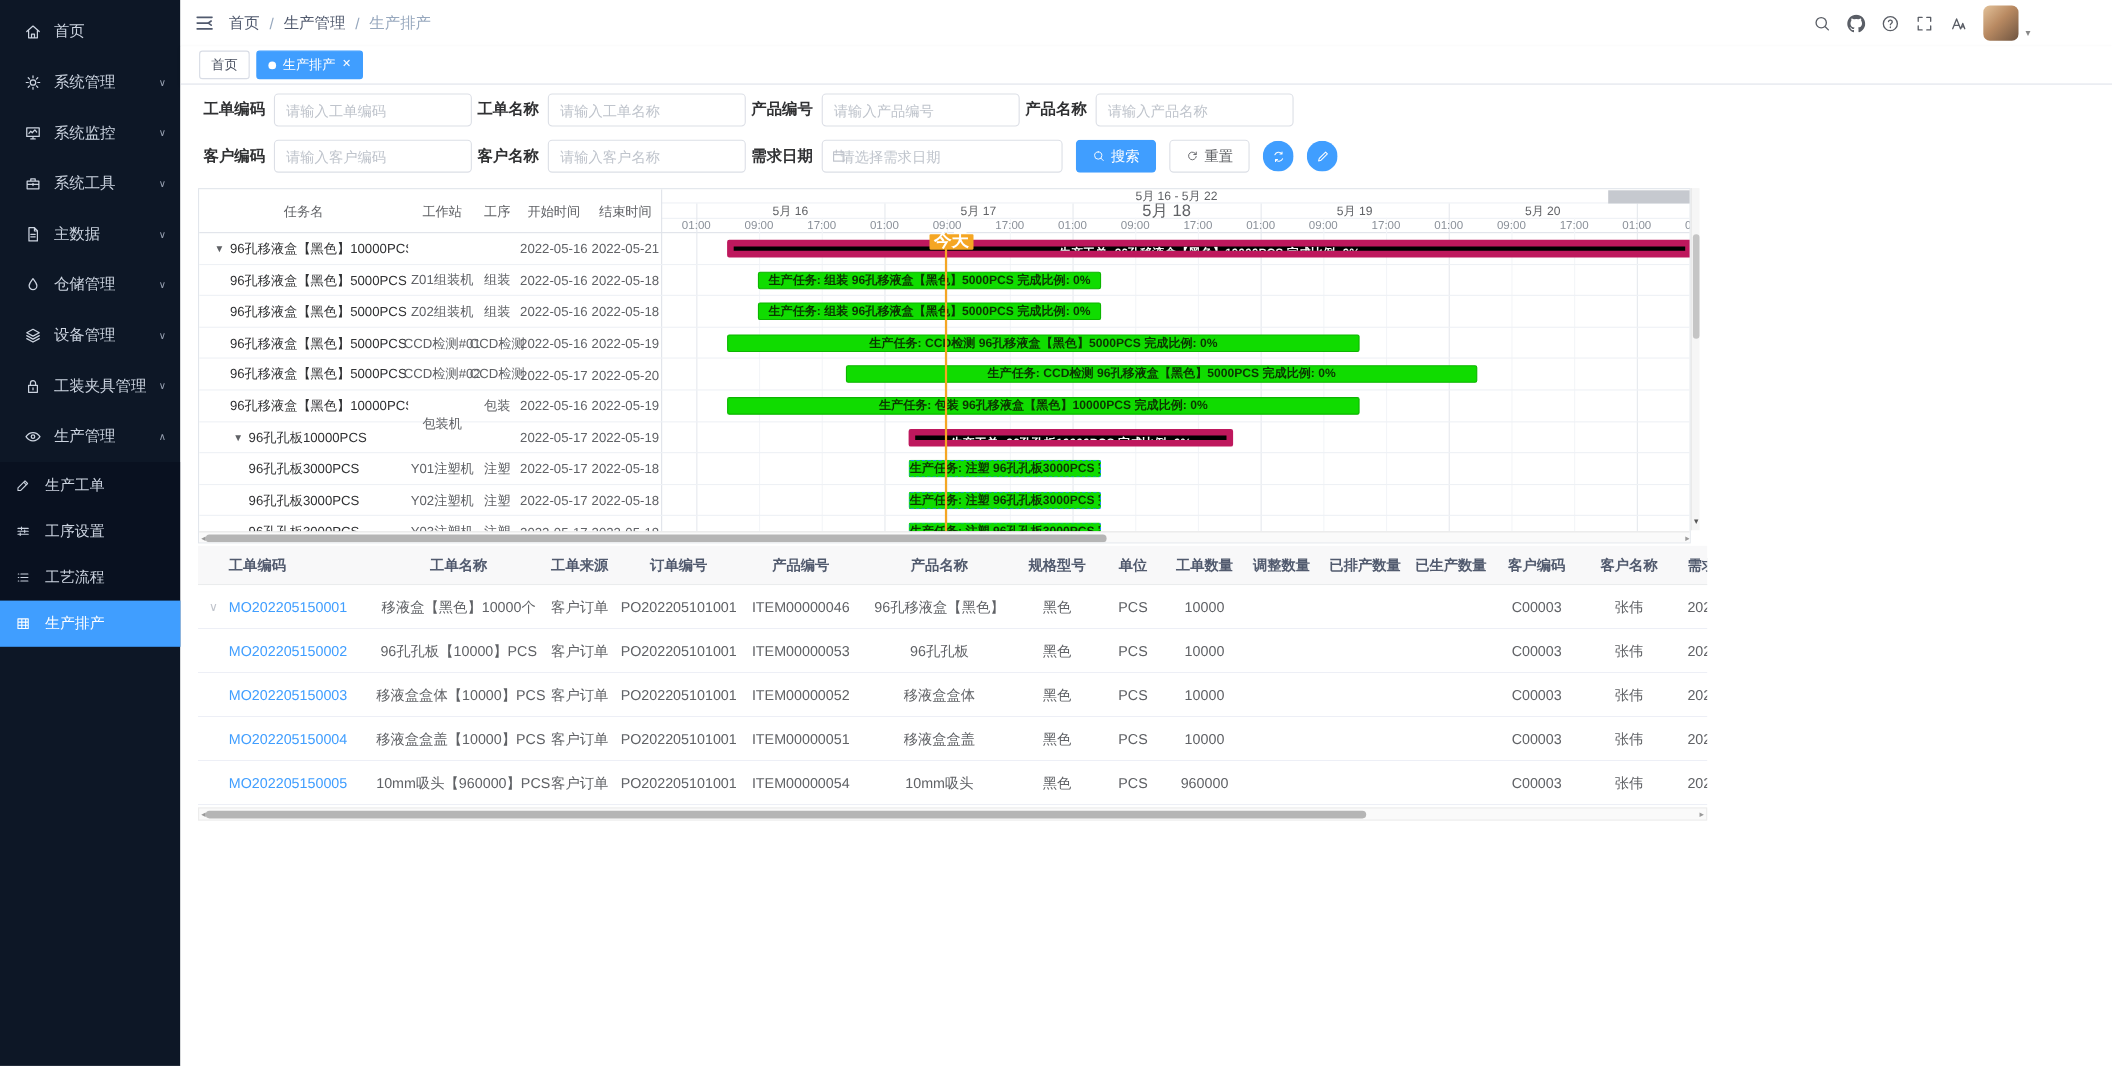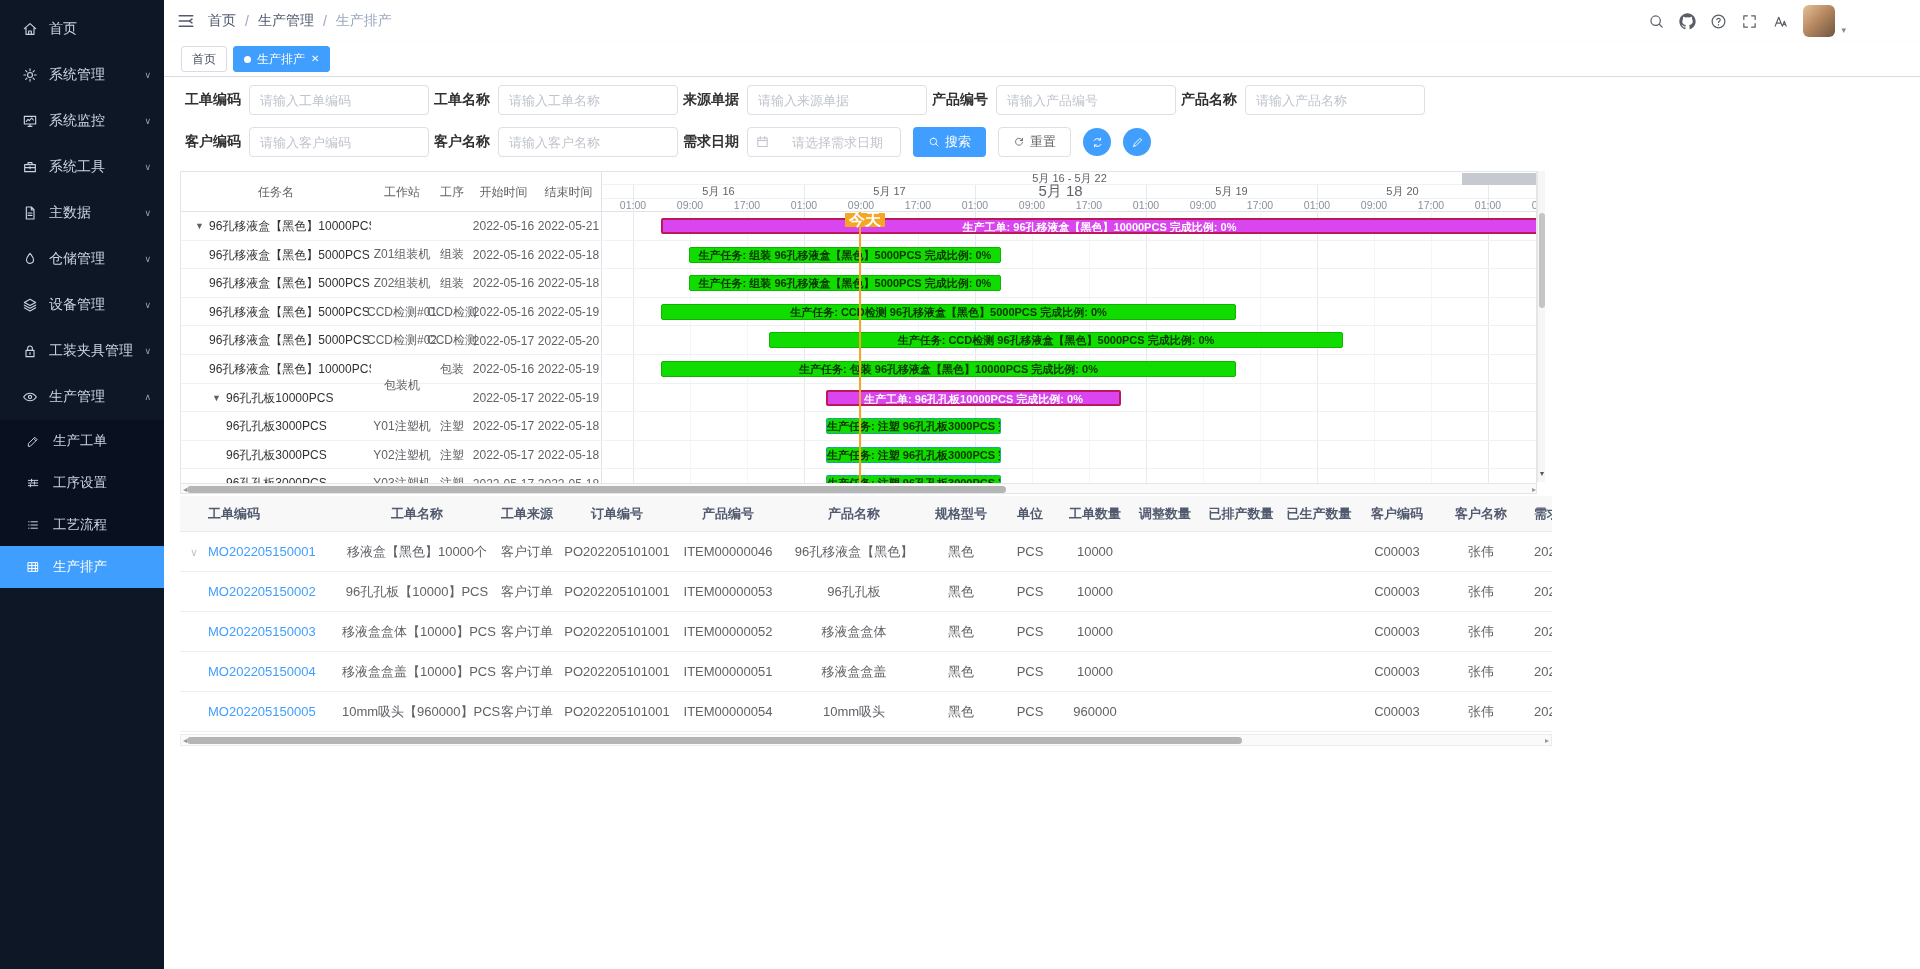--- a/index.html
+++ b/index.html
@@ -10,21 +10,21 @@
 .sidebar{width:164px;background:#0d1726;flex-shrink:0;display:flex;flex-direction:column;}
 .logo{height:50px;display:flex;align-items:center;padding-left:24px;gap:9px;cursor:pointer;}
 .logo-badge{width:26px;height:26px;border-radius:50%;background:#e03426;position:relative;flex-shrink:0;}
 .logo-badge::after{content:"";position:absolute;left:7px;top:6px;width:12px;height:14px;border-radius:50% 50% 50% 0;background:#fff;transform:rotate(-12deg);}
 .logo-title{color:#fff;font-size:14px;font-weight:bold;white-space:nowrap;}
 .menu{flex:1;padding-top:6px;}
 .menu-item{height:46px;display:flex;align-items:center;padding-left:22px;gap:11px;font-size:14px;color:#ccd4e0;cursor:pointer;position:relative;white-space:nowrap;}
 .menu-item .mi-icon{display:flex;width:16px;flex-shrink:0;}
 .menu-item .mi-arrow{position:absolute;right:13px;font-size:9px;color:#97a0b0;}
 .submenu{background:#091120;}
-.submenu .menu-item{height:42px;padding-left:26px;font-size:13.5px;}
+.submenu .menu-item{height:42px;padding-left:14px;font-size:13.5px;}
 .submenu .menu-item.active{background:#409eff;color:#fff;}
 
 .main{flex:1;display:flex;flex-direction:column;min-width:0;}
 .navbar{height:42px;display:flex;align-items:center;background:#fff;}
 .hamburger{margin:0 13px 0 13px;display:flex;cursor:pointer;}
 .breadcrumb{display:flex;gap:9px;font-size:14px;align-items:center;}
 .bc-item{color:#515a6e;cursor:pointer;}
 .bc-item.last{color:#97a8be;cursor:default;}
 .bc-sep{color:#97a8be;}
 .nav-right{margin-left:auto;display:flex;align-items:center;gap:14px;padding-right:74px;}
@@ -38,38 +38,38 @@
 .tab .dot{width:7px;height:7px;border-radius:50%;background:#fff;}
 .tab .close{font-size:10px;line-height:1;}
 .content{padding:8px 0 0 16px;background:#fff;flex:1;}
 
 .f-row{display:flex;margin-bottom:12px;align-items:center;}
 .field{display:flex;align-items:center;height:30px;}
 .f-label{font-size:14px;font-weight:bold;color:#303133;margin:0 8px 0 5px;white-space:nowrap;}
 .f-input{width:180px;height:30px;border:1px solid #dcdfe6;border-radius:4px;padding:0 10px;font-size:13px;color:#606266;background:#fff;outline:none;}
 .f-input::placeholder{color:#bfc4cc;}
 .date-wrap{position:relative;}
-.date-wrap .f-input{width:154px;padding-left:44px;}
+.date-wrap .f-input{width:219px;padding-left:16px;}
 .date-wrap .cal{position:absolute;left:8px;top:7px;color:#c0c4cc;display:flex;}
 .btn{height:30px;border-radius:4px;font-size:13px;display:inline-flex;align-items:center;gap:5px;padding:0 14px;cursor:pointer;border:1px solid transparent;margin-left:12px;white-space:nowrap;}
 .btn.primary{background:#409eff;color:#fff;}
 .btn.plain{background:#fff;border-color:#dcdfe6;color:#606266;}
 .btn.circle{width:28px;height:28px;border-radius:50%;padding:0;justify-content:center;background:#409eff;color:#fff;}
 
 .gantt{position:relative;width:1365px;height:323px;margin-top:14px;font-size:12px;color:#606266;}
 .g-clip{position:absolute;left:0;top:0;width:1357px;height:323px;overflow:hidden;border:1px solid #e2e6ec;background:#fff;}
 .g-cell{position:absolute;display:flex;align-items:center;justify-content:center;white-space:nowrap;color:#606266;}
 .g-namecell{position:absolute;white-space:nowrap;overflow:hidden;}
 .g-tri{position:absolute;font-size:9px;color:#606266;cursor:pointer;top:0;}
 .g-hline{position:absolute;border-bottom:1px solid #eef1f5;}
 .g-vline{position:absolute;width:0;border-left:1px solid #e6e9ee;}
 .g-vline.hour{border-left-color:#f3f5f8;}
 .g-grayblock{position:absolute;background:#c6c9cf;}
 .bar{position:absolute;height:16px;line-height:14px;border-radius:2px;font-size:11px;font-weight:bold;text-align:center;overflow:hidden;white-space:nowrap;cursor:pointer;}
-.bar.order{background:#d946ef;border:2px solid #be185d;color:#fff;}
+.bar.order{background:#000000;border:6px solid #be185d;color:#fff;}
 .bar.task{background:#10dc00;border:1px solid #0cb500;color:#0b3500;}
 .bar.sel{border:1px dashed #1f8ceb;}
 .today-line{position:absolute;width:2px;background:#f5a623;}
 .today-flag{position:absolute;background:#f5a623;color:#fff;font-size:16px;font-weight:bold;padding:0 4px;height:14px;line-height:14px;border-radius:1px;}
 .vscroll{position:absolute;top:0;width:8px;height:311px;background:#f6f6f6;border-left:1px solid #e6e6e6;}
 .vthumb{position:absolute;left:1px;width:6px;background:#c5c5c5;border-radius:3px;cursor:pointer;}
 .varrow{position:absolute;left:0;width:8px;text-align:center;font-size:8px;color:#555;cursor:pointer;}
 .hscroll{position:relative;width:1372px;height:12px;background:#fafafa;border:1px solid #ececec;margin-top:2px;}
 .hscroll.in-gantt{position:absolute;left:0;top:311px;width:1357px;margin:0;border:none;border-top:1px solid #e6e6e6;background:#fafafa;}
 .hthumb{position:absolute;top:2px;height:7px;background:#b5b5b5;border-radius:4px;cursor:pointer;}
@@ -263,24 +263,20 @@
     <div class="content">
       <div id="filters">
           <div class="f-row">
             <div class="field">
               <label class="f-label">工单编码</label>
               <input class="f-input" placeholder="请输入工单编码" style="">
             </div>
             <div class="field">
               <label class="f-label">工单名称</label>
               <input class="f-input" placeholder="请输入工单名称" style="">
-            </div>
-            <div class="field">
-              <label class="f-label">来源单据</label>
-              <input class="f-input" placeholder="请输入来源单据" style="">
             </div>
             <div class="field">
               <label class="f-label">产品编号</label>
               <input class="f-input" placeholder="请输入产品编号" style="">
             </div>
             <div class="field">
               <label class="f-label">产品名称</label>
               <input class="f-input" placeholder="请输入产品名称" style="">
             </div>
           </div>

